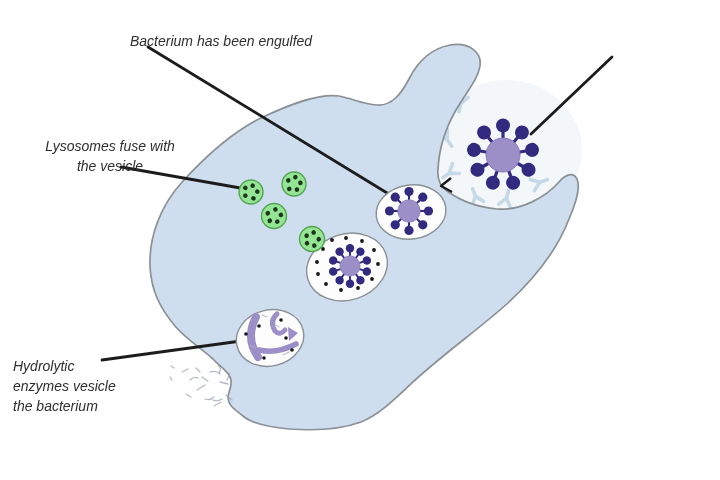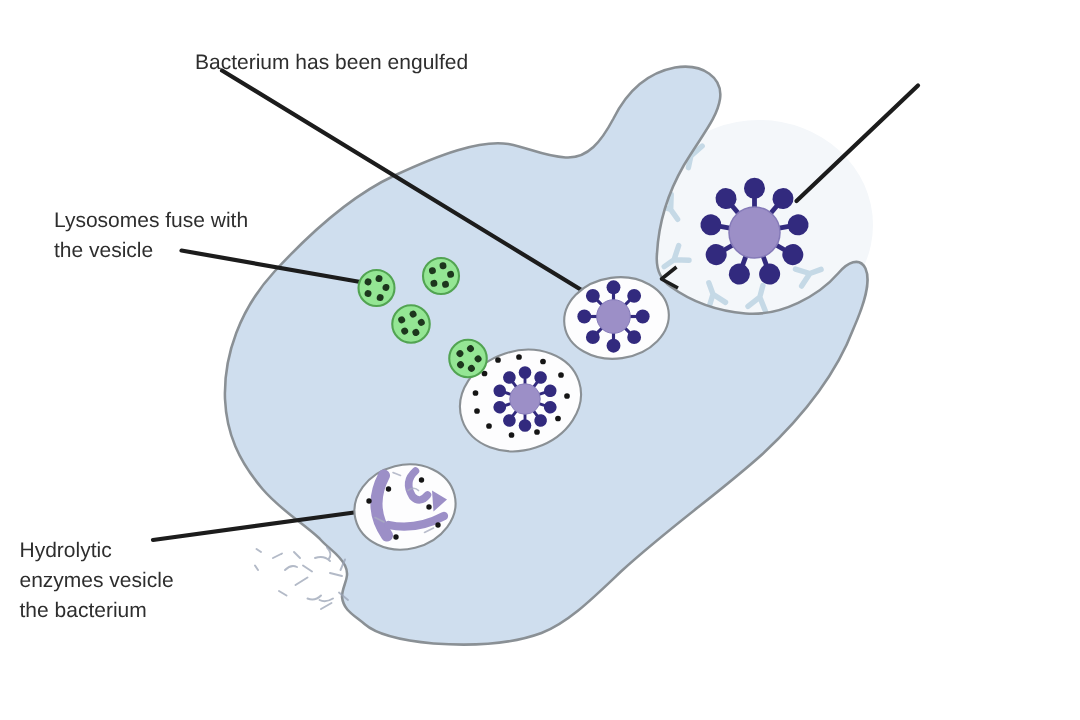--- a/index.html
+++ b/index.html
@@ -1,17 +1,17 @@
 <!DOCTYPE html>
 <html style="--background: #ffffff; --cell_fill: #cfdeee; --membrane: #8a9095; --pocket_tint: #f4f7fa; --receptor: #c5d9e6; --vesicle_fill: #fdfdfe; --vesicle_border: #8a9095; --lysosome_fill: #94e694; --lysosome_border: #52a452; --lysosome_dot: #1d371d; --bacterium_body: #9c8fc7; --bacterium_spike: #322a7e; --enzyme_dot: #151515; --leader_line: #1c1c1c; --debris: #9aa3b5; --text: #2e2e2e;"><head>
 <meta charset="utf-8">
 <style>
   html,body{margin:0;padding:0;background:#fff;}
   .stage{position:relative;width:720px;height:480px;background:var(--background);overflow:hidden;
-         font-family:"Liberation Sans", sans-serif;}
+         font-family:"Liberation Sans", sans-serif;font-style:italic;}
   .stage svg{position:absolute;left:0;top:0;}
   .lbl{position:absolute;font-size:14px;line-height:20px;color:var(--text);}
   
   .cell{fill:var(--cell_fill);stroke:var(--membrane);stroke-width:1.7;}
   .pocket{fill:var(--pocket_tint);}
   .recep{stroke:var(--receptor);stroke-width:3.6;fill:none;stroke-linecap:round;}
   .ves{fill:var(--vesicle_fill);stroke:var(--vesicle_border);stroke-width:1.4;}
   .lyso{fill:var(--lysosome_fill);stroke:var(--lysosome_border);stroke-width:1.4;}
   .ldot{fill:var(--lysosome_dot);}
   .body{fill:var(--bacterium_body);stroke:#857ab8;stroke-width:1;}
@@ -210,15 +210,15 @@
       <g class="sq">
         <path d="M250,345 l6,3"></path>
           <path d="M272,327 q4,-3 7,0"></path>
         <path d="M283,355 l6,-3"></path>
           <path d="M262,315 l5,2"></path>
       </g>
     </g>
   </svg>
 
   <div class="lbl" style="left:130px;top:31px;width:220px;">Bacterium has been engulfed</div>
-  <div class="lbl" style="left:36px;top:136px;width:148px;">Lysosomes fuse with the vesicle</div>
+  <div class="lbl" style="left:36px;top:136px;width:148px;text-align:center;">Lysosomes fuse with the vesicle</div>
   <div class="lbl" style="left:13px;top:356px;width:105px;">Hydrolytic enzymes vesicle the bacterium</div>
 </div>
 
 </body></html>

